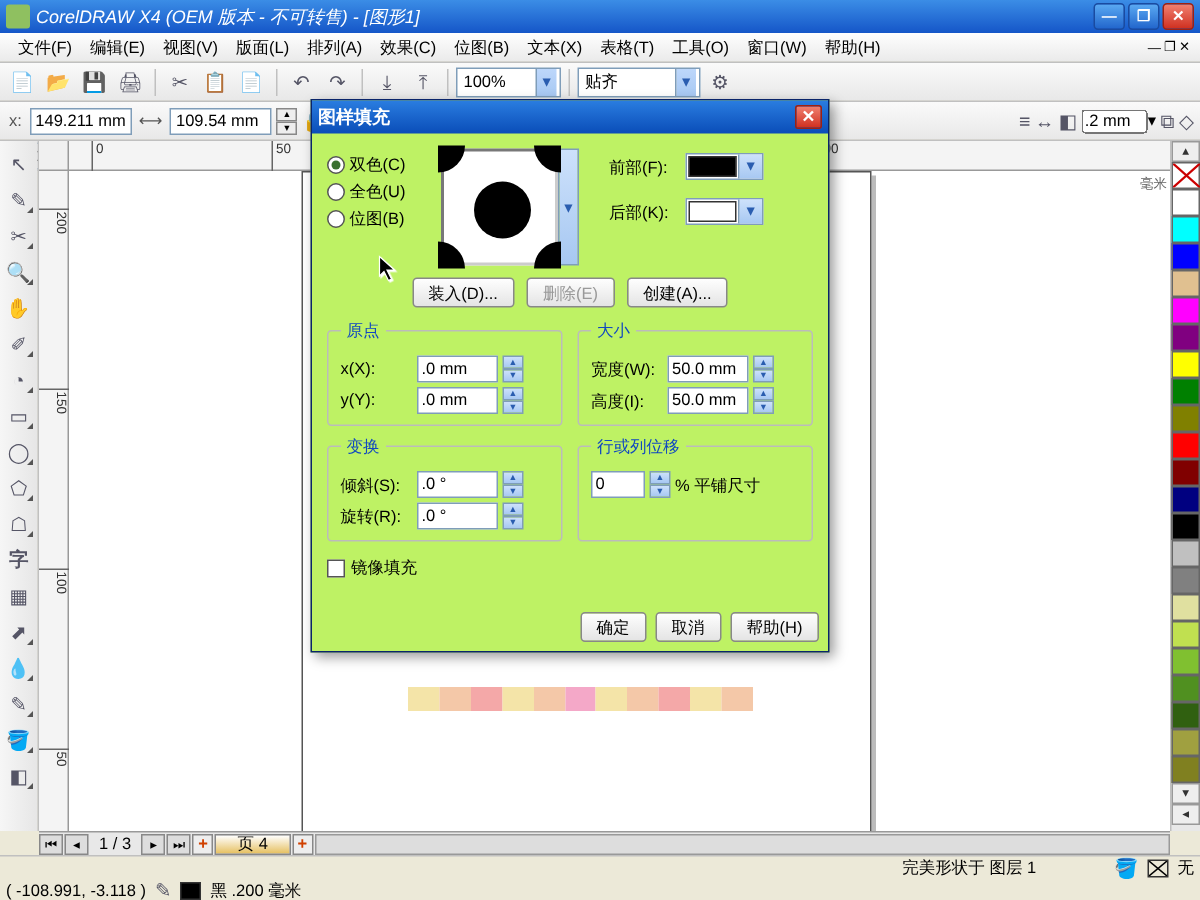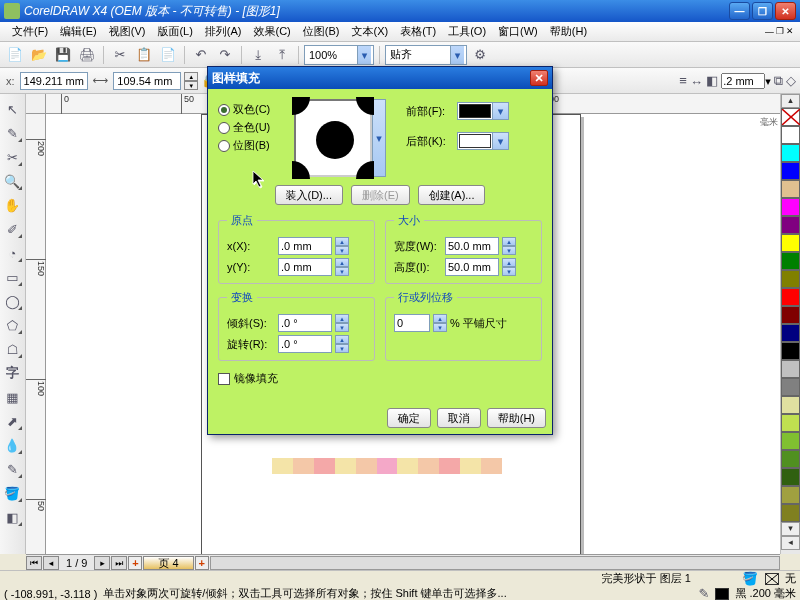--- a/index.html
+++ b/index.html
@@ -349,21 +349,21 @@
         <div class="swatch" style="background: rgb(128, 128, 32);"></div>
       </div>
     <div class="sw-nav">▾</div>
     <div class="sw-nav">◂</div>
   </div>
 </div>
 
 <div class="page-tabs">
   <div class="nav-btn">⏮</div>
   <div class="nav-btn">◂</div>
-  <div class="page-counter">1 / 9</div>
+  <div class="page-counter">1 / 3</div>
   <div class="nav-btn">▸</div>
   <div class="nav-btn">⏭</div>
   <div class="add-tab">+</div>
   <div class="tab">页 4</div>
   <div class="add-tab">+</div>
   <div class="scroll-track"></div>
 </div>
 
 <div class="statusbar">
   <div class="row">
@@ -372,21 +372,20 @@
     <span style="width:40px"></span>
     <span class="glyph">🪣</span>
     <span class="fill-box" style="position:relative"><svg width="12" height="10">
           <line x1="0" y1="10" x2="12" y2="0" stroke="#000"></line>
           <line x1="0" y1="0" x2="12" y2="10" stroke="#000"></line>
         </svg></span>
     <span>无</span>
   </div>
   <div class="row">
     <span>( -108.991, -3.118 )</span>
-    <span style="flex:1;overflow:hidden;text-overflow:ellipsis;white-space:nowrap">单击对象两次可旋转/倾斜；双击工具可选择所有对象；按住 Shift 键单击可选择多...</span>
     <span class="glyph">✎</span>
     <span class="fill-box" style="background:black"></span>
     <span>黑 .200 毫米</span>
   </div>
 </div>
 
 <div class="dialog">
   <div class="dlg-title">
     <span class="t-text">图样填充</span>
     <span class="dlg-close">✕</span>

